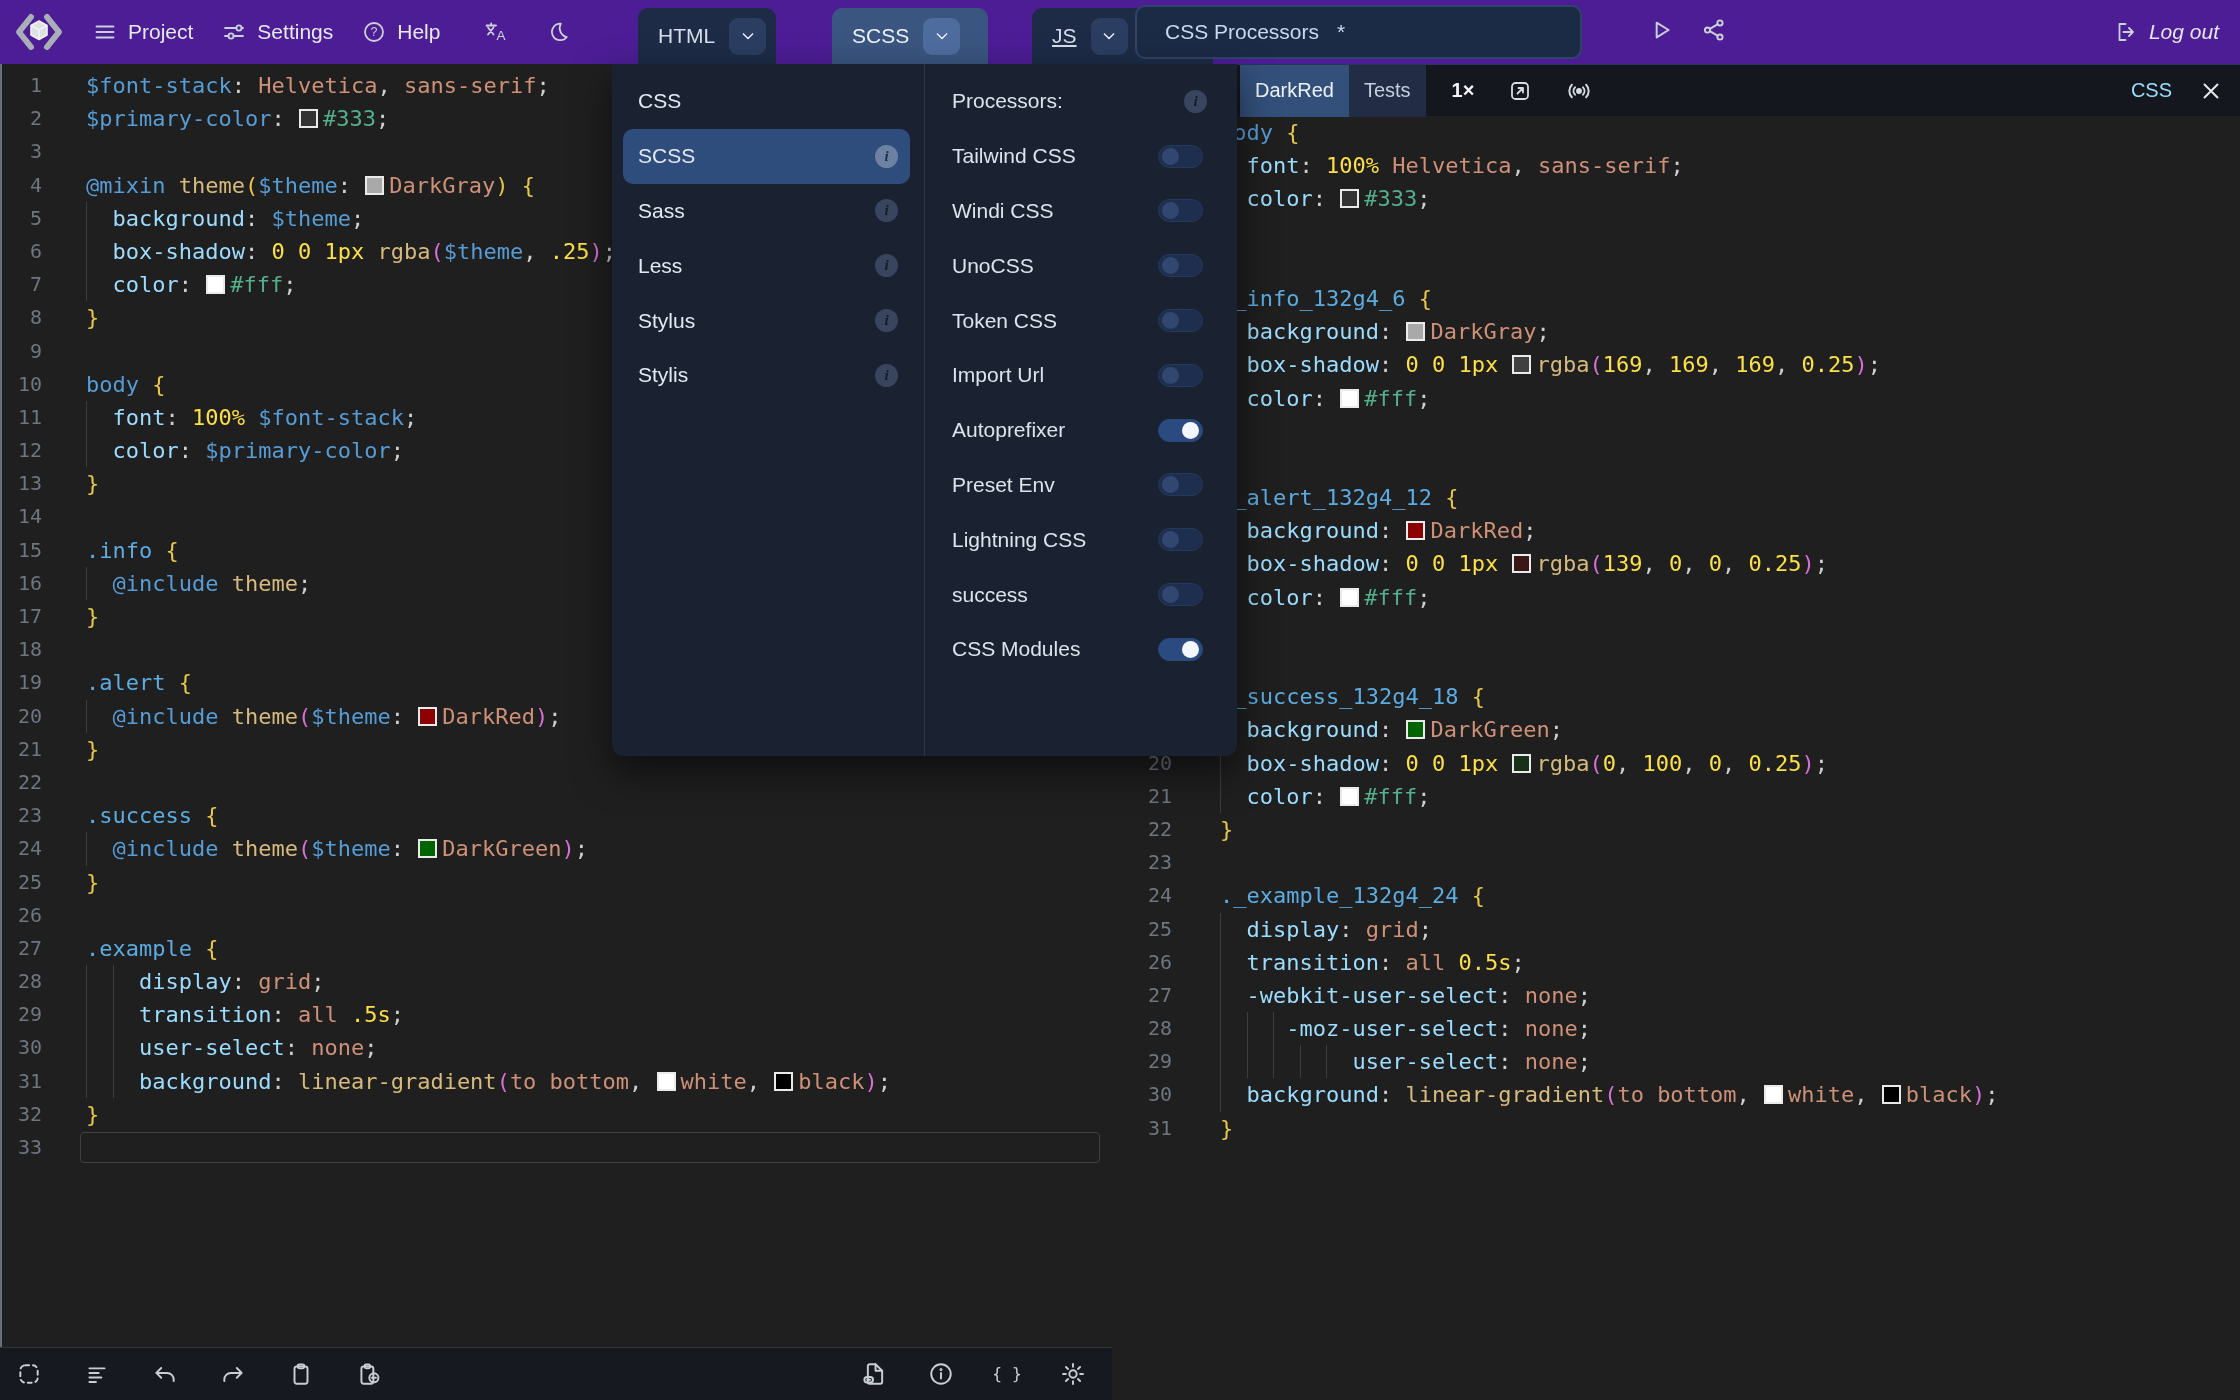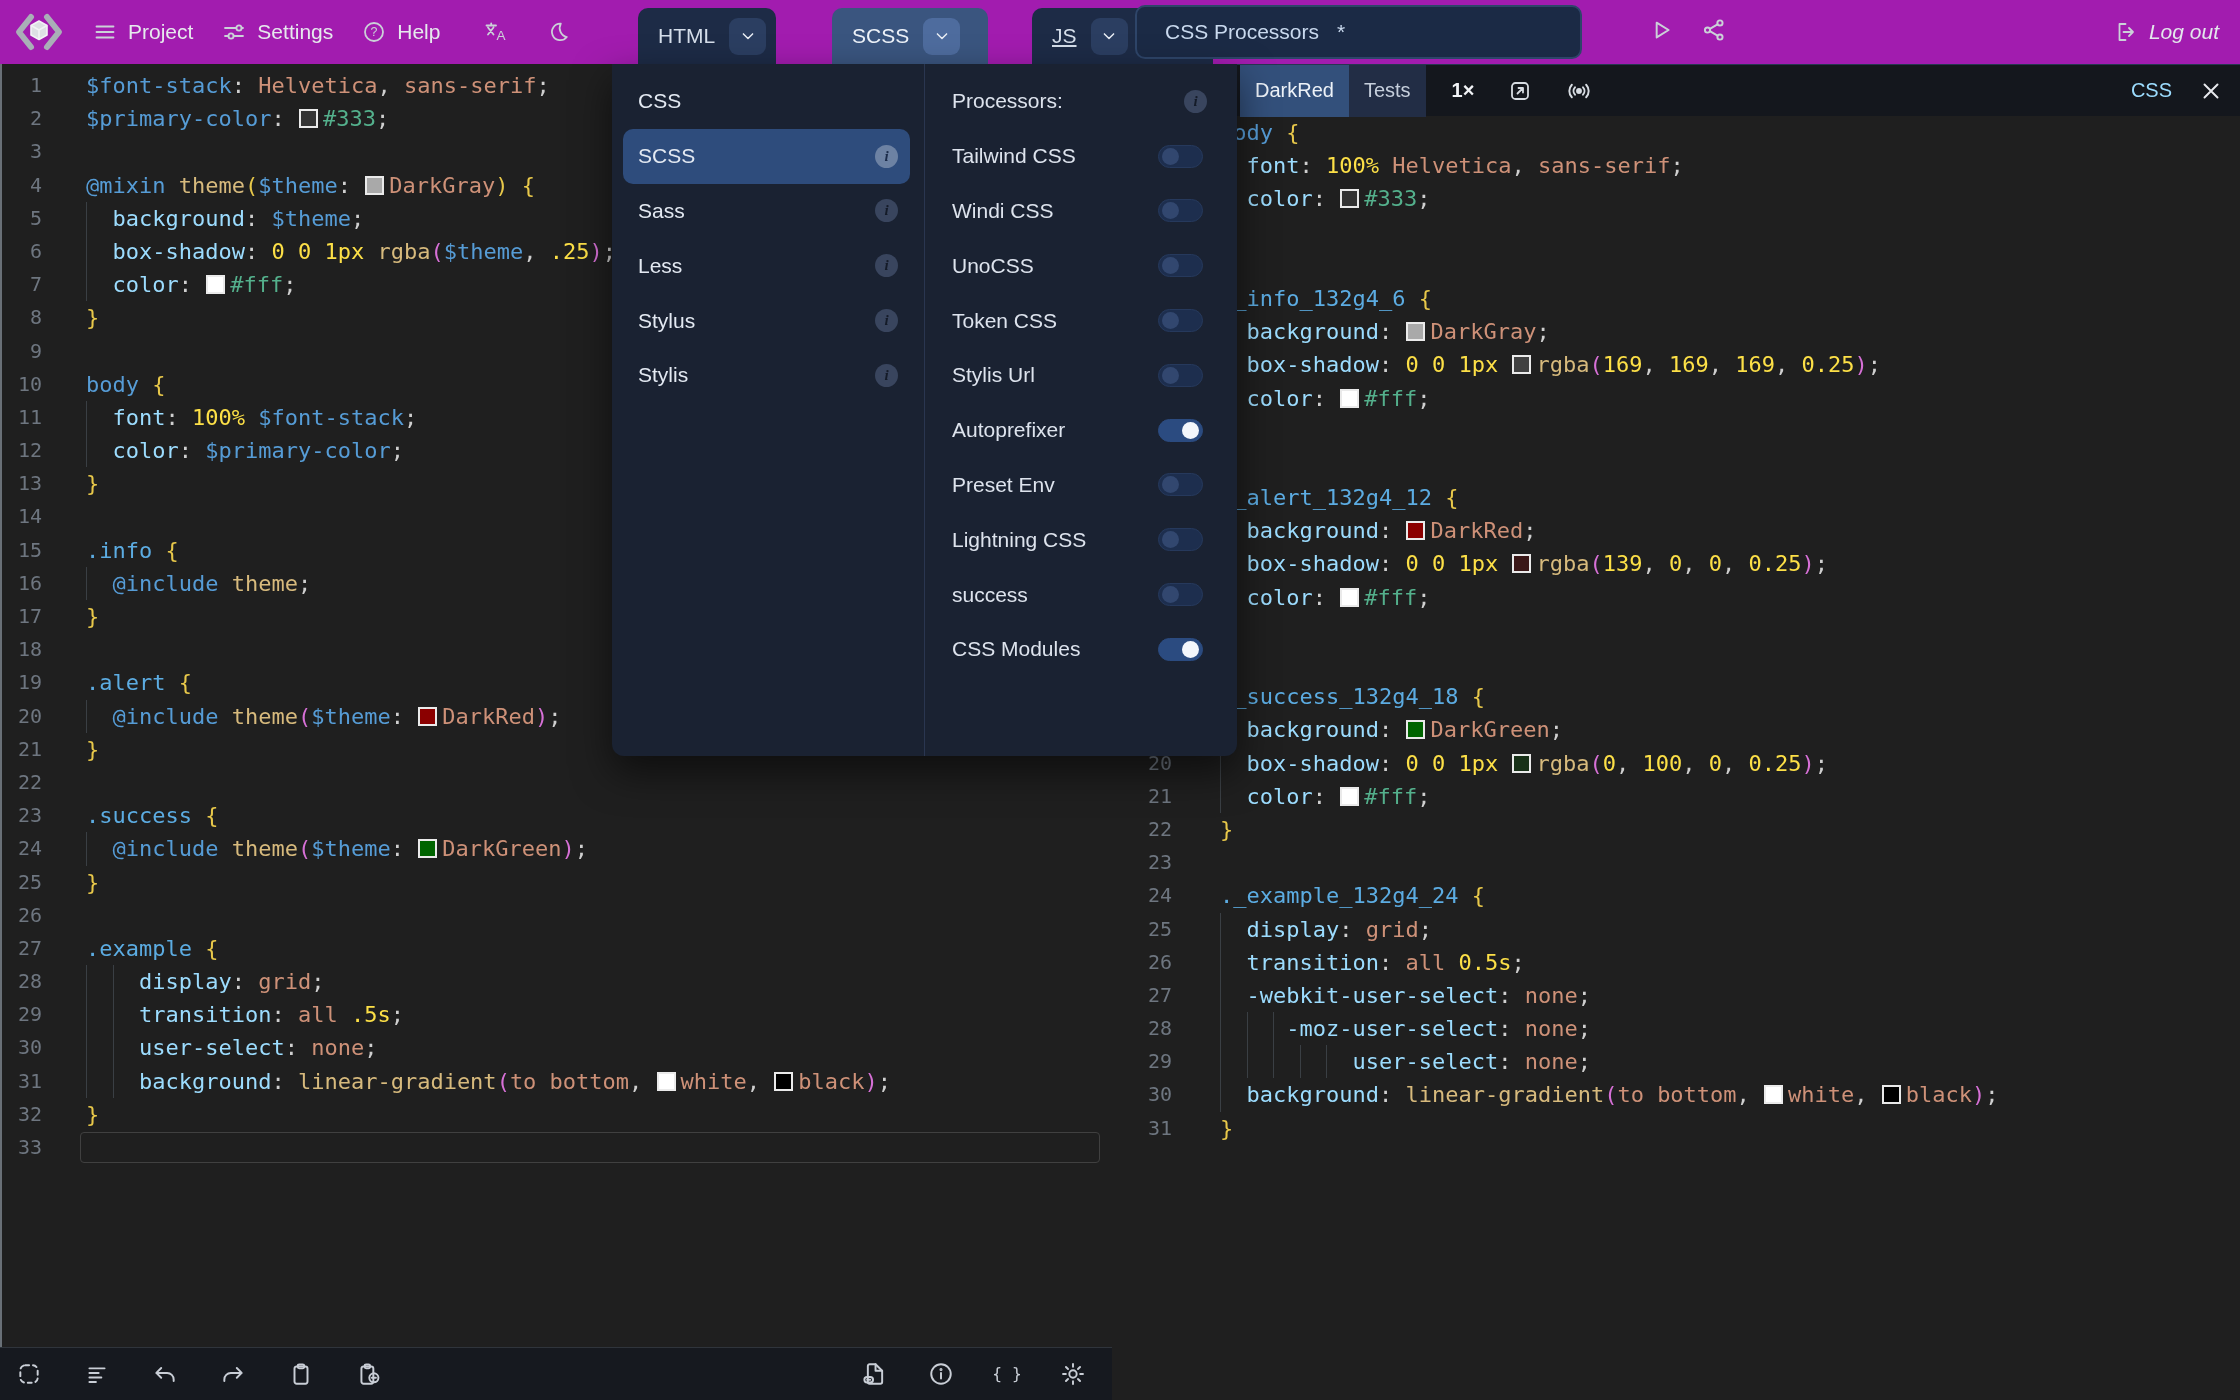--- a/index.html
+++ b/index.html
@@ -2,21 +2,21 @@
 <html><head>
 <meta charset="utf-8">
 <style>
   * { margin:0; padding:0; box-sizing:border-box; }
   html,body { width:2240px; height:1400px; overflow:hidden; background:#1F1F1F;
     font-family:"Liberation Sans", sans-serif; }
   .app { position:relative; width:2240px; height:1400px; }
 
   
   .topbar { position:absolute; left:0; top:0; width:2240px; height:64px;
-    background:#a21caf; z-index:30; display:flex; align-items:center; }
+    background:#4c1d95; z-index:30; display:flex; align-items:center; }
   .logo { margin-left:14px; width:50px; height:44px; display:flex; align-items:center; justify-content:center; cursor:pointer; }
   .mi { display:flex; align-items:center; gap:11px; color:#E6E9ED; font-size:21px;
     margin-left:29px; cursor:pointer; }
   .mi:first-of-type { margin-left:20px; }
   .ibtn { display:flex; align-items:center; justify-content:center; color:#CBD1D8; cursor:pointer; }
   .ibtn svg { display:block; }
   .translate-btn { margin-left:44px; }
   .moon-btn { margin-left:38px; }
 
   .filetabs { position:absolute; left:638px; top:8px; height:56px; display:flex;gap:32px; }
@@ -427,21 +427,21 @@
             <span class="knob"></span>
           </span>
         </div>
         <div class="proc-row">
           <span>Token CSS</span>
           <span class="toggle">
             <span class="knob"></span>
           </span>
         </div>
         <div class="proc-row">
-          <span>Stylis Url</span>
+          <span>Import Url</span>
           <span class="toggle">
             <span class="knob"></span>
           </span>
         </div>
         <div class="proc-row">
           <span>Autoprefixer</span>
           <span class="toggle on">
             <span class="knob"></span>
           </span>
         </div>

